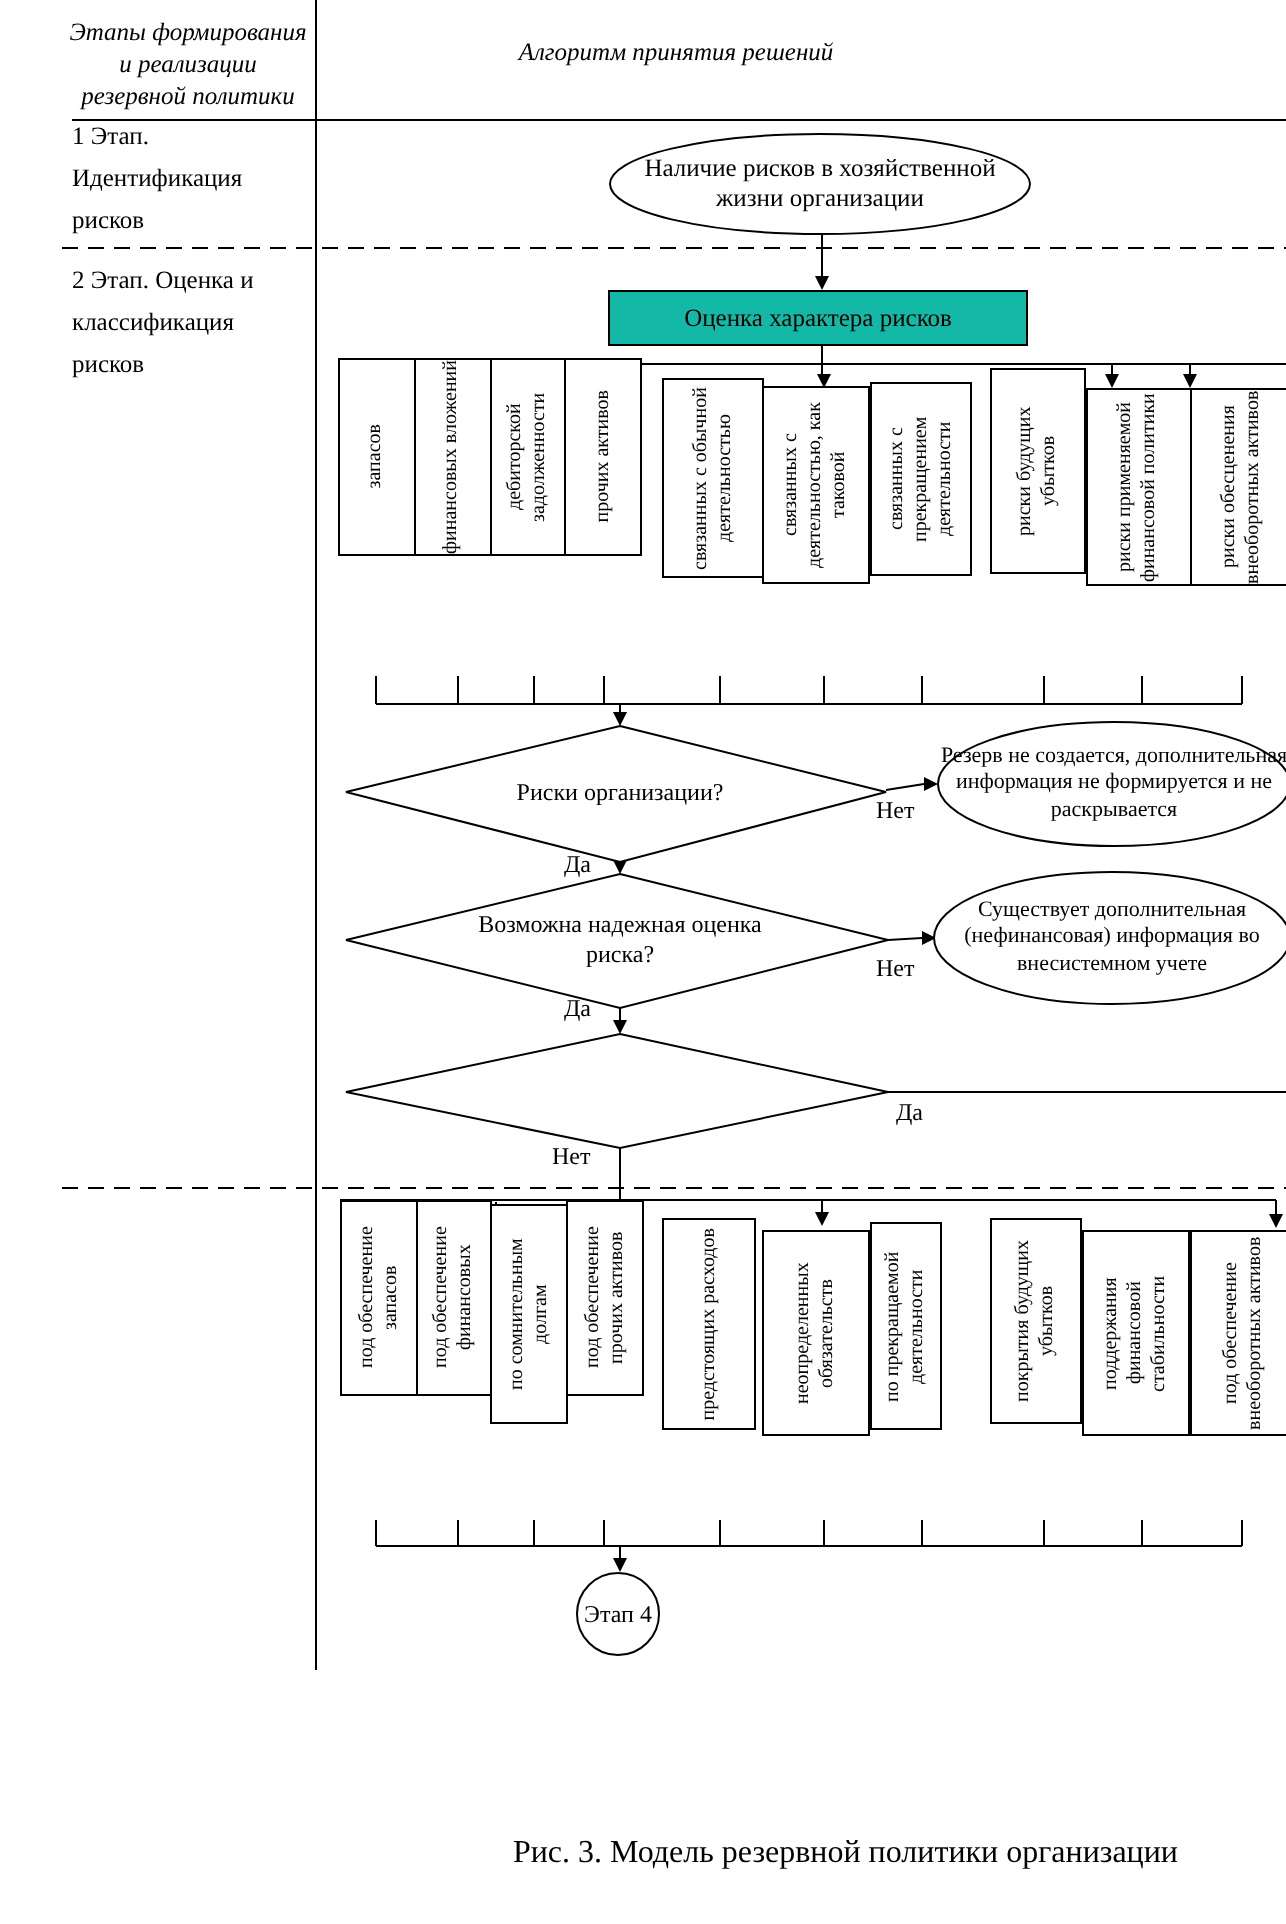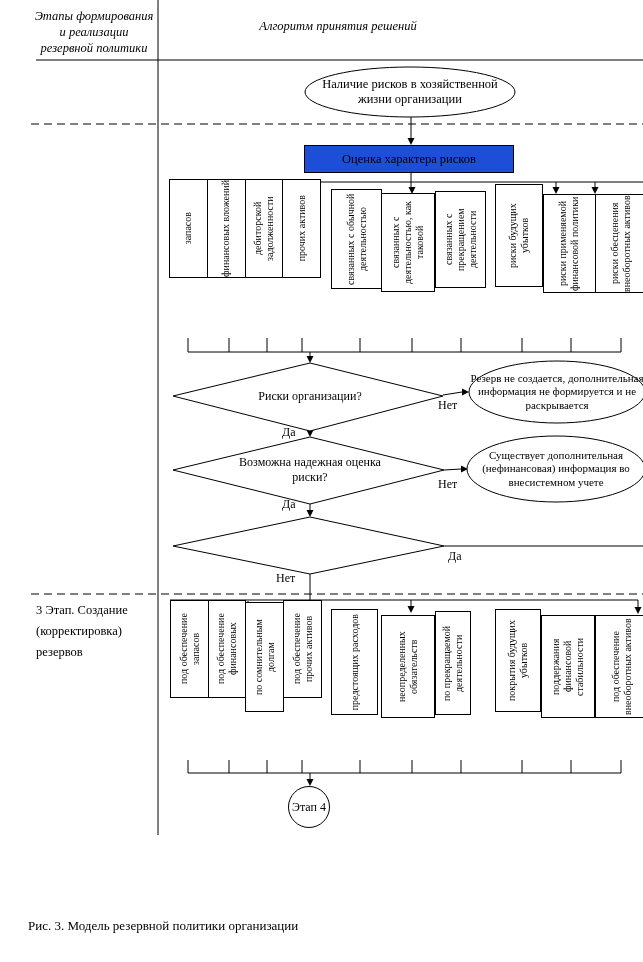--- a/index.html
+++ b/index.html
@@ -4,33 +4,33 @@
 <style>
   html,body{margin:0;padding:0;background:#fff;}
   .canvas{
     position:relative;width:643px;height:962px;background:#fff;
     font-family:"Liberation Serif","DejaVu Serif",serif;color:#000;overflow:hidden;margin-left:28px;
   }
   .canvas svg{position:absolute;left:0;top:0;z-index:1;}
   .abs{position:absolute;z-index:3;}
   .hdr{font-style:italic;font-size:12.5px;line-height:16px;text-align:center;}
   .stage-label{font-size:12.5px;line-height:21px;text-align:left;}
-  .pbox{position:absolute;z-index:2;background:#1d4ed8;border:1px solid #000;
+  .pbox{position:absolute;z-index:2;background:#14b8a6;border:1px solid #000;
         display:flex;align-items:center;justify-content:center;text-align:center;}
   .vbox{position:absolute;z-index:2;background:#fff;border:1px solid #000;
         display:flex;align-items:center;justify-content:center;text-align:center;}
   .vgroup{position:absolute;z-index:2;background:#fff;border:1px solid #000;display:flex;}
   .vcol{flex:1;display:flex;align-items:center;justify-content:center;text-align:center;}
   .vcol + .vcol{border-left:1px solid #000;}
   .vtext{writing-mode:vertical-rl;transform:rotate(180deg);font-size:10px;line-height:1.2;}
   .shape-text{position:absolute;z-index:3;display:flex;align-items:center;justify-content:center;
               text-align:center;line-height:1.22;}
   .f12{font-size:12px;} .f125{font-size:12.5px;} .f11{font-size:11px;}
   .branch{position:absolute;z-index:3;font-size:12px;}
-  .caption{position:absolute;z-index:3;width:561px;text-align:left;font-size:13px;}
+  .caption{position:absolute;z-index:3;width:561px;text-align:right;font-size:16px;}
 </style>
 </head>
 <body>
 
 <div class="canvas">
 
   <svg width="643" height="962" viewBox="0 0 643 962">
     <g stroke="#000" stroke-width="1" fill="none">
 
       <line x1="130" y1="0" x2="130" y2="835"></line>
@@ -92,21 +92,22 @@
       <polygon points="282,437 416,470 282,504 145,470"></polygon>
       <ellipse cx="528" cy="469" rx="89" ry="33"></ellipse>
       <polygon points="282,517 416,546 282,574 145,546"></polygon>
       <circle cx="281" cy="807" r="20.5"></circle>
     </g>
   </svg>
 
   <div class="abs hdr" style="left:5px;top:8px;width:122px;">Этапы формирования и реализации резервной политики</div>
   <div class="abs hdr" style="left:210px;top:18px;width:200px;font-style:italic;">Алгоритм принятия решений</div>
 
-  <div class="abs stage-label" style="left:8px;top:600px;width:106px;">3 Этап. Создание (корректировка) резервов</div>
+  <div class="abs stage-label" style="left:8px;top:58px;width:95px;">1 Этап. Идентификация рисков</div>
+  <div class="abs stage-label" style="left:8px;top:130px;width:100px;">2 Этап. Оценка и классификация рисков</div>
 
   <div class="shape-text f125" style="left:285px;top:67px;width:194px;height:50px;">Наличие рисков в хозяйственной жизни организации</div>
 
   <div class="pbox f125" style="left:276px;top:145px;width:208px;height:26px;">Оценка характера рисков</div>
 
   <div class="vgroup" style="left:141px;top:179px;width:150px;height:97px;">
     <div class="vcol">
         <span class="vtext">запасов</span>
       </div>
     <div class="vcol">
@@ -138,21 +139,21 @@
     <div class="vcol">
         <span class="vtext">риски обесценения внеоборотных активов</span>
       </div>
   </div>
 
   <div class="shape-text f12" style="left:212px;top:375px;width:140px;height:42px;">Риски организации?</div>
   <div class="branch" style="left:410px;top:398px;">Нет</div>
   <div class="branch" style="left:254px;top:425px;">Да</div>
   <div class="shape-text f11" style="left:441px;top:364px;width:176px;height:56px;">Резерв не создается, дополнительная информация не формируется и не раскрывается</div>
 
-  <div class="shape-text f12" style="left:210px;top:450px;width:144px;height:40px;">Возможна надежная оценка риски?</div>
+  <div class="shape-text f12" style="left:210px;top:450px;width:144px;height:40px;">Возможна надежная оценка риска?</div>
   <div class="branch" style="left:410px;top:477px;">Нет</div>
   <div class="branch" style="left:254px;top:497px;">Да</div>
   <div class="shape-text f11" style="left:440px;top:441px;width:176px;height:56px;">Существует дополнительная (нефинансовая) информация во внесистемном учете</div>
 
   <div class="branch" style="left:420px;top:549px;">Да</div>
   <div class="branch" style="left:248px;top:571px;">Нет</div>
 
   <div class="vbox" style="left:142px;top:600px;width:37px;height:96px;">
       <span class="vtext">под обеспечение запасов</span>
     </div>

